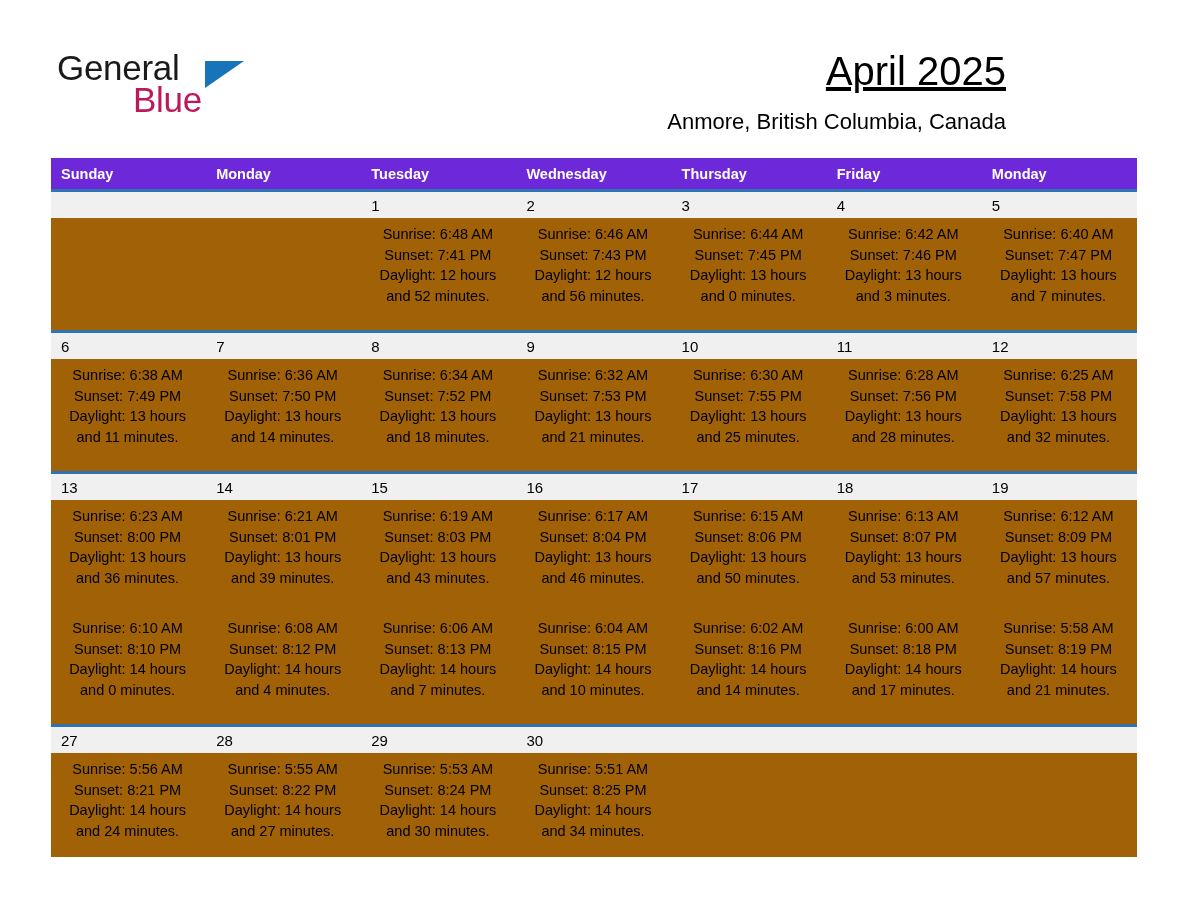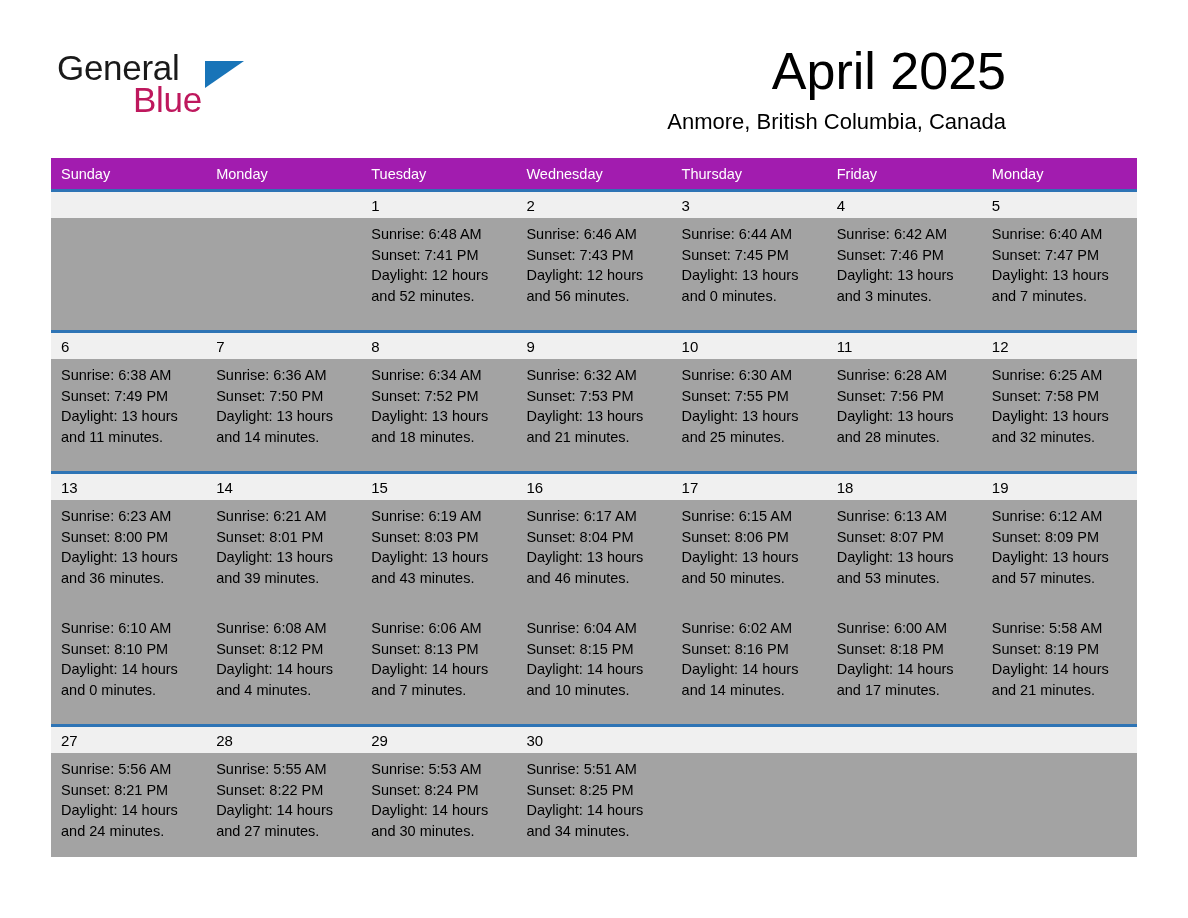--- a/index.html
+++ b/index.html
@@ -65,25 +65,26 @@
     line-height: 38px;
     color: #be185d;
     font-family: "Liberation Sans", sans-serif;
     letter-spacing: -0.3px;
   }
 
   .title {
     position: absolute;
     right: 58px;
     top: 47px;
-    font-size: 52px;
+    font-size: 40px;
     line-height: 48px;
     text-align: right;
     color: #000000;
     white-space: nowrap;
+    text-decoration: underline;
   }
   .subtitle {
     position: absolute;
     right: 58px;
     top: 108px;
     font-size: 22px;
     line-height: 28px;
     text-align: center;
     color: #000000;
     white-space: nowrap;
@@ -94,47 +95,48 @@
     position: absolute;
     left: 51px;
     top: 158px;
     width: 1086px;
     border-collapse: collapse;
     table-layout: fixed;
   }
   .calendar col { width: 155.14px; }
 
   .weekday-row th {
-    background: #a21caf;
+    background: #6d28d9;
     color: #ffffff;
     font-size: 14.5px;
-    font-weight: normal;
+    font-weight: bold;
     text-align: left;
     padding: 7px 0 7px 10px;
     height: 17px;
     vertical-align: middle;
     border: 0;
   }
 
   .daynum-row td {
     background: #f0f0f0;
     border-top: 3px solid #2e74b5;
     color: #000000;
     font-size: 15px;
     text-align: left;
     padding: 5px 0 4px 10px;
     height: 17px;
     vertical-align: top;
   }
 
   .detail-row td {
-    background: #a3a3a3;
+    background: #a16207;
     vertical-align: top;
     padding: 6px 12px 14px 10px;
     height: 92px;
+    text-align: center;
   }
   .detail-row.last td { height: 84px; }
 
   .detail {
     font-size: 14.5px;
     line-height: 20.5px;
     color: #000000;
     white-space: pre-line;
   }
 </style>

